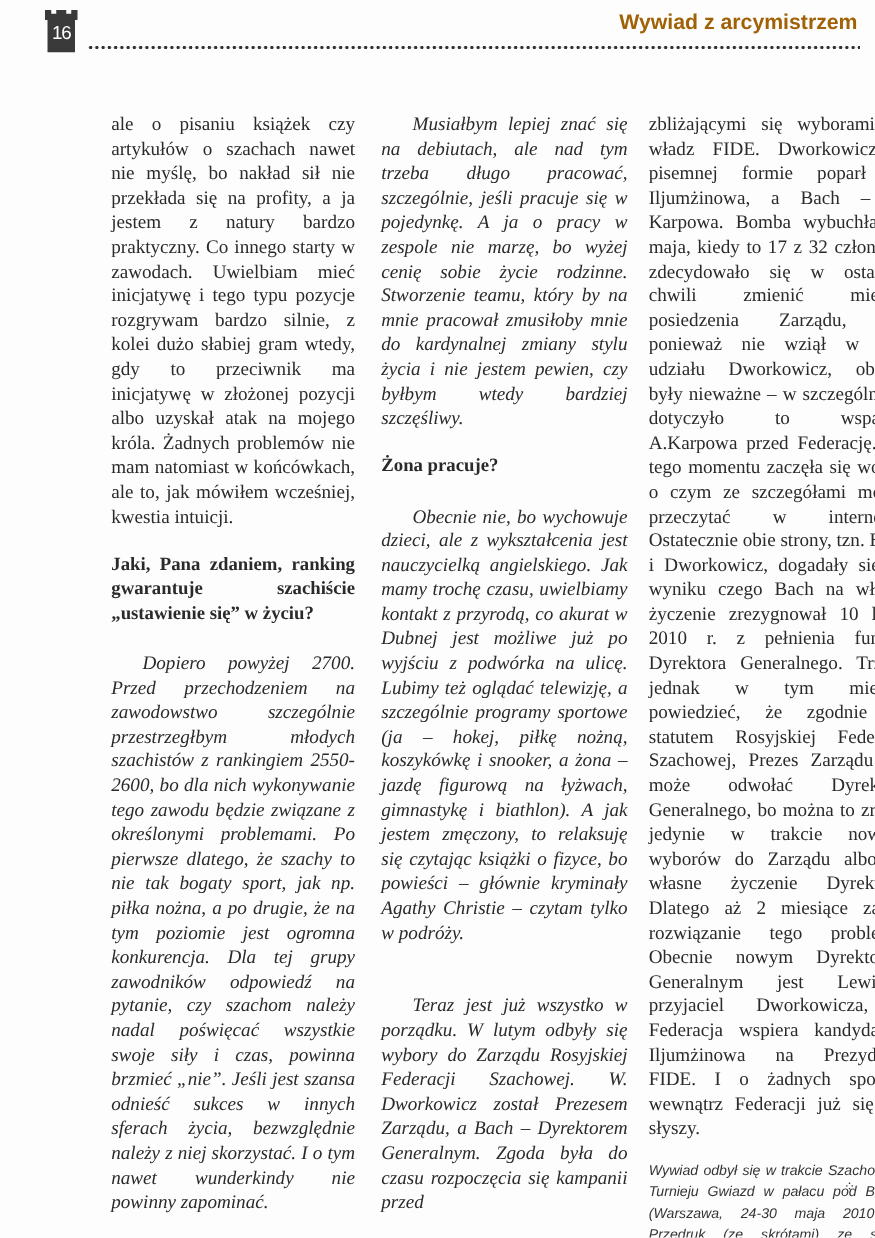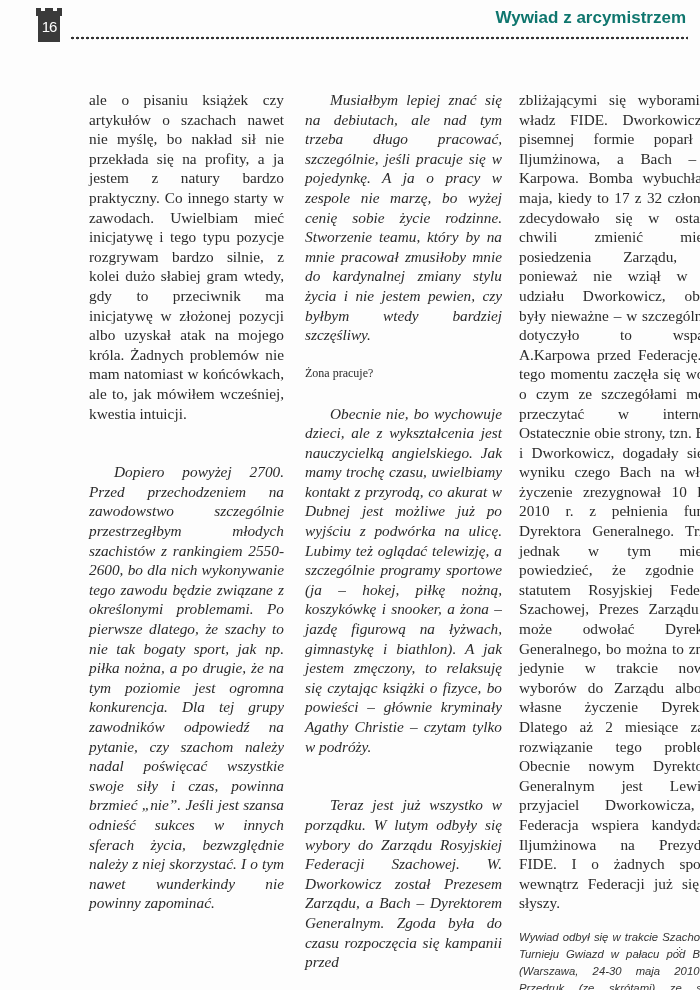--- a/index.html
+++ b/index.html
@@ -11,34 +11,34 @@
   .page-badge {
     position: absolute; left: 35px; top: 8px; width: 28px; height: 34px;
   }
   .page-badge svg { position: absolute; left: 0; top: 0; }
   .page-num {
     position: absolute; left: 0; top: 10px; width: 28px; text-align: center;
     font-family: Liberation Sans, sans-serif; font-size: 15px; color: #fff; letter-spacing: -1px;
   }
   .running-title {
     position: absolute; right: 14px; top: 8px;
-    font-family: "Liberation Sans", sans-serif; font-weight: bold; font-size: 17px; color: #0f766e;
+    font-family: "Liberation Sans", sans-serif; font-weight: bold; font-size: 17px; color: #a16207;
   }
   .dots {
     position: absolute; left: 70px; right: 12px; top: 36px; height: 4px;
     background-image: radial-gradient(circle, #333 1.2px, transparent 1.6px);
     background-size: 5px 4px; background-repeat: repeat-x;
   }
   .col { position: absolute; top: 90px; font-size: 15.3px; line-height: 19.6px; text-align: justify; margin-left: 44px; }
   .col1 { left: 45px; width: 195px; }
   .col2 { left: 261px; width: 197px; }
   .col3 { left: 475px; width: 208px; }
   .col p { margin: 0; hyphens: manual; }
   .col p.indent { text-indent: 25px; font-style: italic; }
-  .col h3 { margin: 0; font-size: 12px; line-height: 19.6px; font-weight: normal; text-align: justify; }
+  .col h3 { margin: 0; font-size: 15px; line-height: 19.6px; font-weight: bold; text-align: justify; }
   .gap { height: 19.6px; }
   .note {
     font-family: "Liberation Sans", sans-serif; font-style: italic; font-size: 11.3px; line-height: 17px;
     text-align: justify; color: #333; margin-top: 16px;
   }
   .end-mark { position: absolute; left: 675px; top: 943px; font-size: 11px; color: #333; font-family: "DejaVu Sans", sans-serif; }
 </style>
 </head>
 <body>
 
@@ -49,20 +49,21 @@
     </svg>
     <div class="page-num">16</div>
   </div>
   <div class="running-title">Wywiad z arcymistrzem</div>
   <div class="dots"></div>
 </div>
 
 <div class="col col1">
     <p>ale o pisaniu książek czy artykułów o szachach nawet nie myślę, bo nakład sił nie przekłada się na profity, a ja jestem z natury bardzo praktyczny. Co innego starty w zawodach. Uwielbiam mieć inicjatywę i tego typu pozycje rozgrywam bardzo silnie, z kolei dużo słabiej gram wtedy, gdy to przeciwnik ma inicjatywę w złożonej pozycji albo uzyskał atak na mojego króla. Żadnych problemów nie mam natomiast w końcówkach, ale to, jak mówiłem wcześniej, kwestia intuicji.</p>
     <div class="gap"></div>
+    <h3>Jaki, Pana zdaniem, ranking gwarantuje szachiście „ustawienie się” w życiu?</h3>
     <div class="gap"></div>
     <p class="indent">Dopiero powyżej 2700. Przed przechodzeniem na zawodowstwo szczególnie przestrzegłbym młodych szachistów z rankingiem 2550-2600, bo dla nich wykonywanie tego zawodu będzie związane z określonymi problemami. Po pierwsze dlatego, że szachy to nie tak bogaty sport, jak np. piłka nożna, a po drugie, że na tym poziomie jest ogromna konkurencja. Dla tej grupy zawodników odpowiedź na pytanie, czy szachom należy nadal poświęcać wszystkie swoje siły i czas, powinna brzmieć „nie”. Jeśli jest szansa odnieść sukces w innych sferach życia, bezwzględnie należy z niej skorzystać. I o tym nawet wunderkindy nie powinny zapominać.</p>
   </div>
 <div class="col col2">
     <p class="indent">Musiałbym lepiej znać się na debiutach, ale nad tym trzeba długo pracować, szczególnie, jeśli pracuje się w pojedynkę. A ja o pracy w zespole nie marzę, bo wyżej cenię sobie życie rodzinne. Stworzenie teamu, który by na mnie pracował zmusiłoby mnie do kardynalnej zmiany stylu życia i nie jestem pewien, czy byłbym wtedy bardziej szczęśliwy.</p>
     <div class="gap"></div>
     <h3>Żona pracuje?</h3>
     <div class="gap"></div>
     <p class="indent">Obecnie nie, bo wychowuje dzieci, ale z wykształcenia jest nauczycielką angielskiego. Jak mamy trochę czasu, uwielbiamy kontakt z przyrodą, co akurat w Dubnej jest możliwe już po wyjściu z podwórka na ulicę. Lubimy też oglądać telewizję, a szczególnie programy sportowe (ja – hokej, piłkę nożną, koszykówkę i snooker, a żona – jazdę figurową na łyżwach, gimnastykę i biathlon). A jak jestem zmęczony, to relaksuję się czytając książki o fizyce, bo powieści – głównie kryminały Agathy Christie – czytam tylko w podróży.</p>
     <div class="gap"></div>

